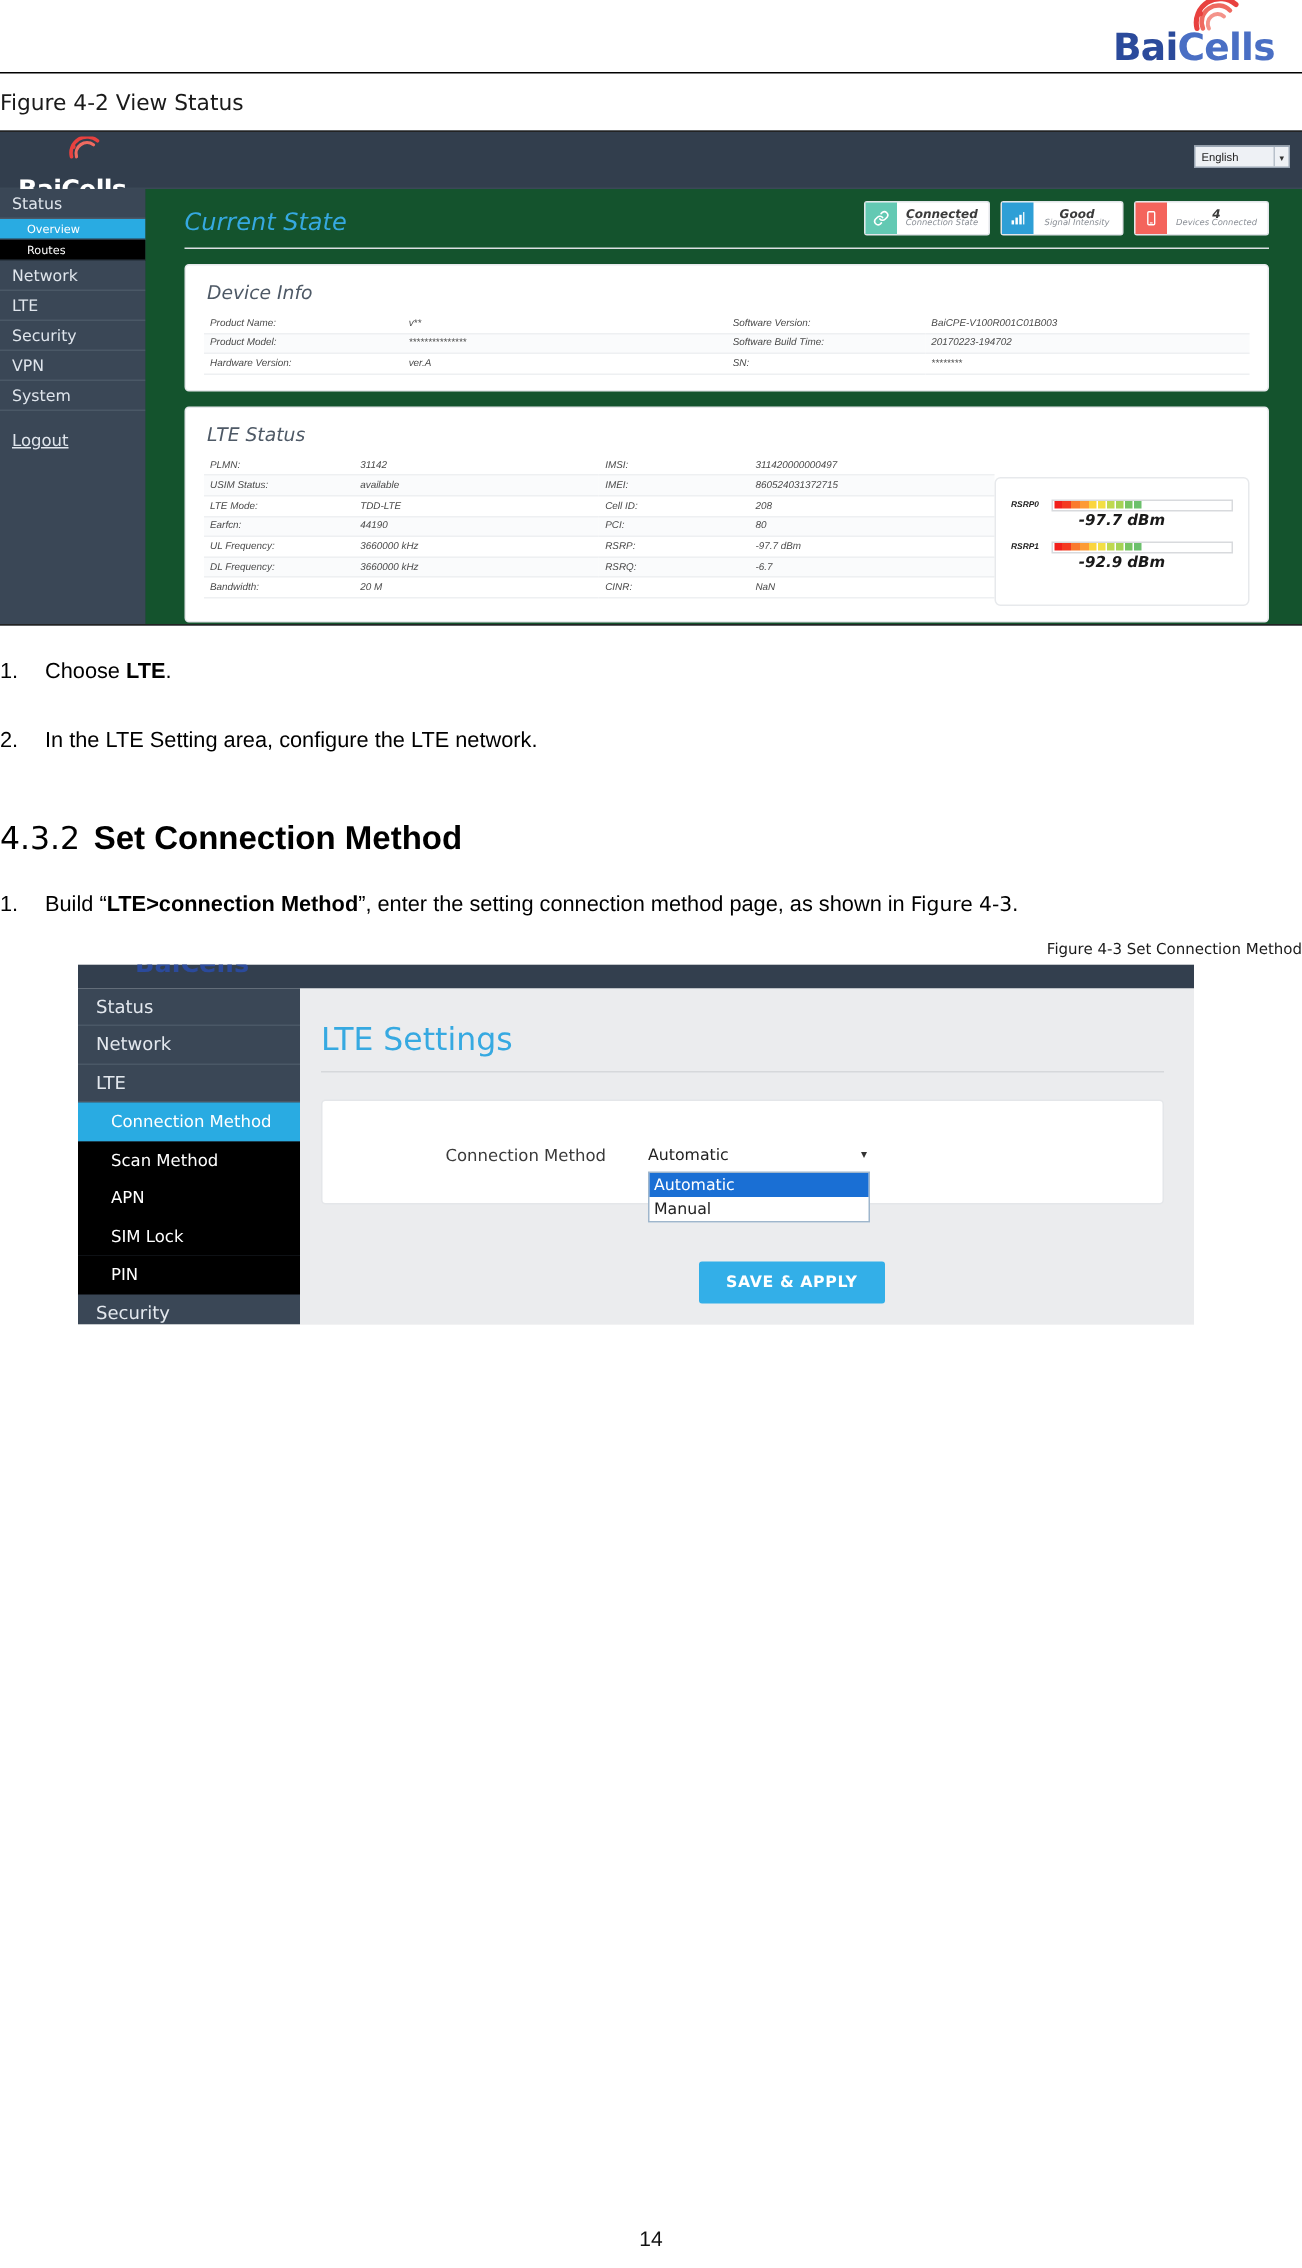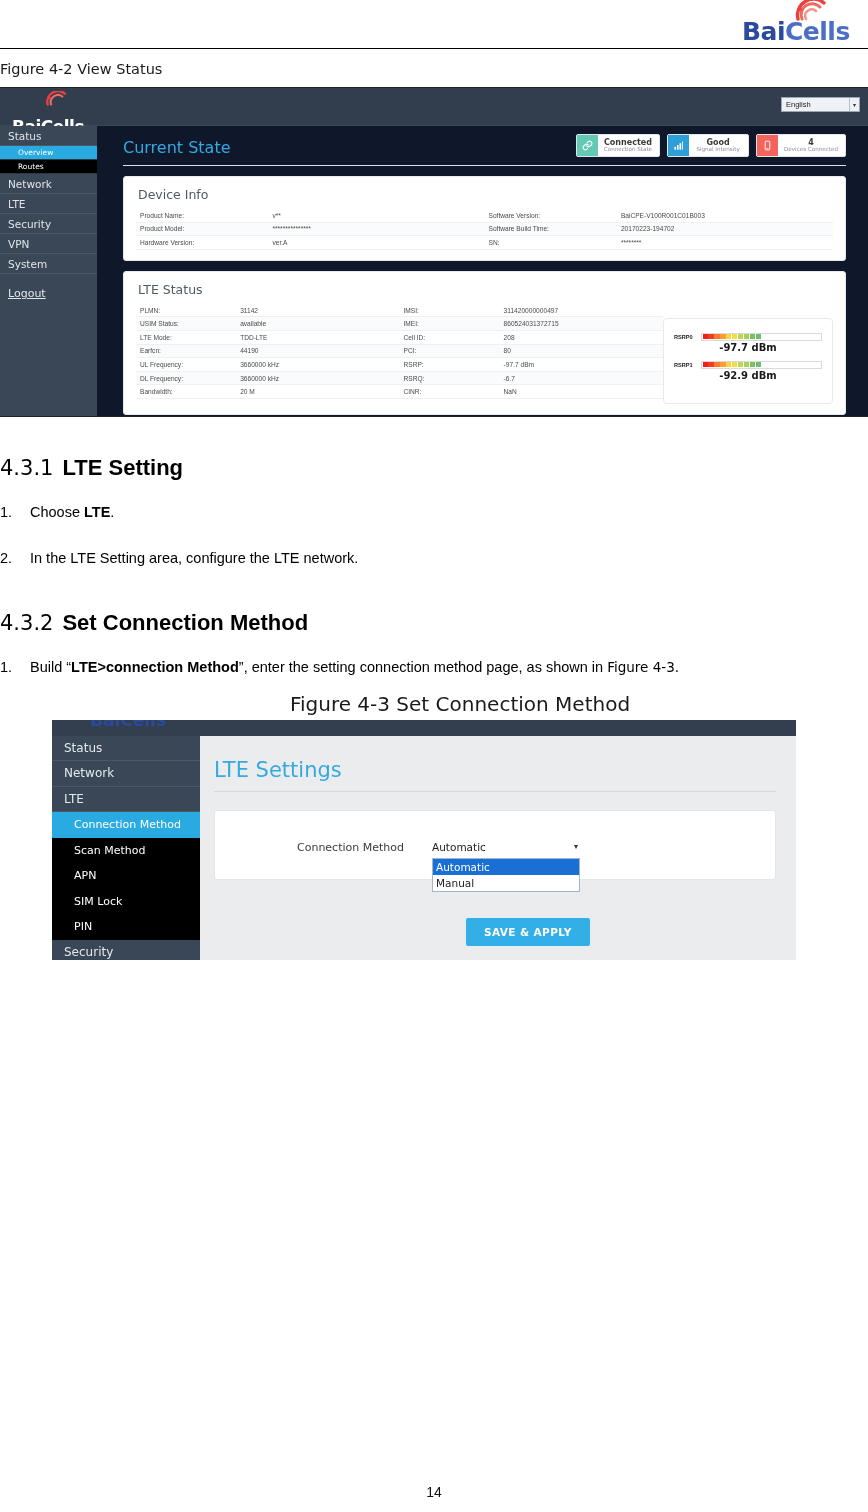--- a/index.html
+++ b/index.html
@@ -35,22 +35,22 @@
   }
 
   
   .fig-caption {
     font-family:"DejaVu Sans", sans-serif;
     font-size:14.5px; color:#1a1a1a;
     text-align:left; margin:12px 0 10px 0;
   }
   .fig-caption-left {
     font-family:"DejaVu Sans", sans-serif;
-    font-size:20px; color:#1a1a1a;
-    text-align:center; margin:10px 0 4px 52px;
+    font-size:10px; color:#1a1a1a;
+    text-align:right; margin:10px 0 4px 52px;
   }
 
   
   .shot1 {
     position:relative; width:868px; height:330px;
     background:#2e3a48; overflow:hidden;
     border-top:1px solid #222; border-bottom:1px solid #222;
   }
   .shot1-topbar {
     position:absolute; left:0; top:0; width:868px; height:38px;
@@ -59,21 +59,21 @@
   }
   .mini-logo {
     position:absolute; left:12px; top:4px;
     width:76px; height:30px;
   }
   .mini-logo .logo-text { font-size:17px; }
   .mini-logo .wifi-arcs { left:33px; top:-1px; width:24px; height:15px; }
 
   .lang-select {
     position:absolute; right:8px; top:9px;
-    width:79px; height:15px;
+    width:64px; height:15px;
     background:#eef1f5; border:1px solid #9aa6b4;
     font-size:7.5px; color:#222;
     display:flex; align-items:center;
     padding-left:4px;
     font-family:"Liberation Sans", sans-serif;
   }
   .lang-select .caret {
     position:absolute; right:3px; top:0; bottom:0;
     display:flex; align-items:center;
     font-size:6px; color:#333;
@@ -102,21 +102,21 @@
   .nav-sub.dark { background:#000000; }
   .nav-gap { height:10px; }
   .nav-logout {
     padding-left:8px; color:#dfe5ec; font-size:11px;
     text-decoration:underline; line-height:20px;
     font-family:"DejaVu Sans", sans-serif;
   }
 
   .shot1-content {
     position:absolute; left:97px; top:38px; right:0; bottom:0;
-    background:#0f172a; overflow:hidden;
+    background:#14532d; overflow:hidden;font-style:italic;
   }
   .content-pad { padding:8px 22px 0 26px; }
 
   .page-title {
     color:#36a9e1; font-size:16px;
     font-family:"DejaVu Sans", sans-serif;
     margin:4px 0 0 0; display:inline-block;
   }
   .title-row { display:flex; align-items:center; justify-content:space-between; }
 
@@ -556,23 +556,20 @@
         </div>
       </div>
 
     </div>
   </div>
 </div>
 
 <div class="doc">
 
 
-  <h3 class="sub">
-    <span class="num">4.3.1</span><span class="num-gap"></span><span>LTE Setting</span>
-  </h3>
 
 
   <div class="step">
     <span class="step-num">1.</span>
     <span class="step-body"><span>Choose </span><b>LTE</b><span>.</span></span>
   </div>
 
   <div class="step">
     <span class="step-num">2.</span>
     <span class="step-body">In the LTE Setting area, configure the LTE network.</span>

